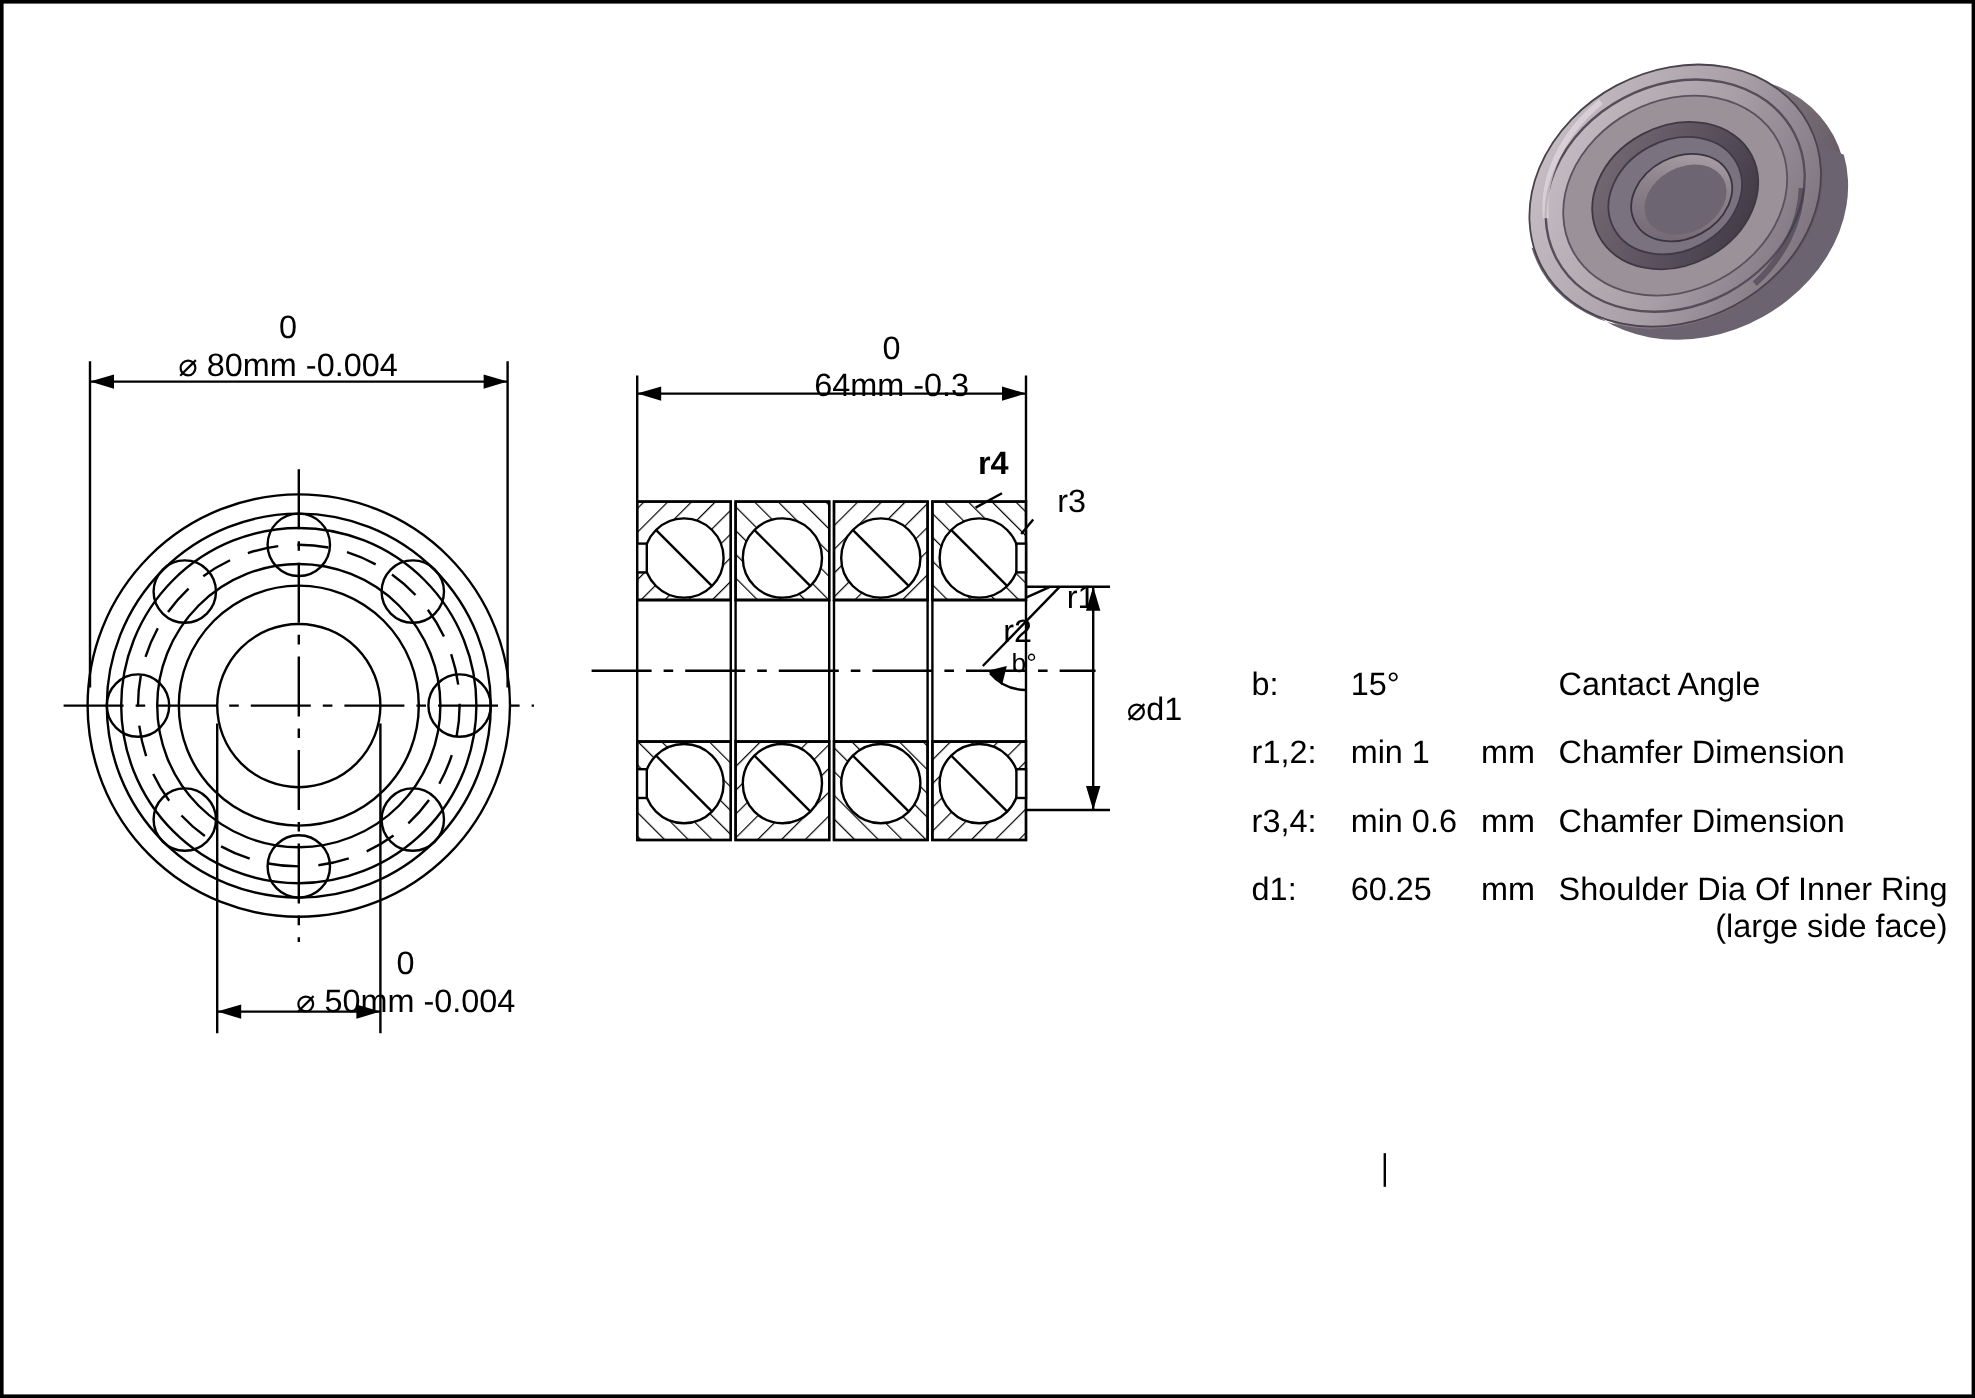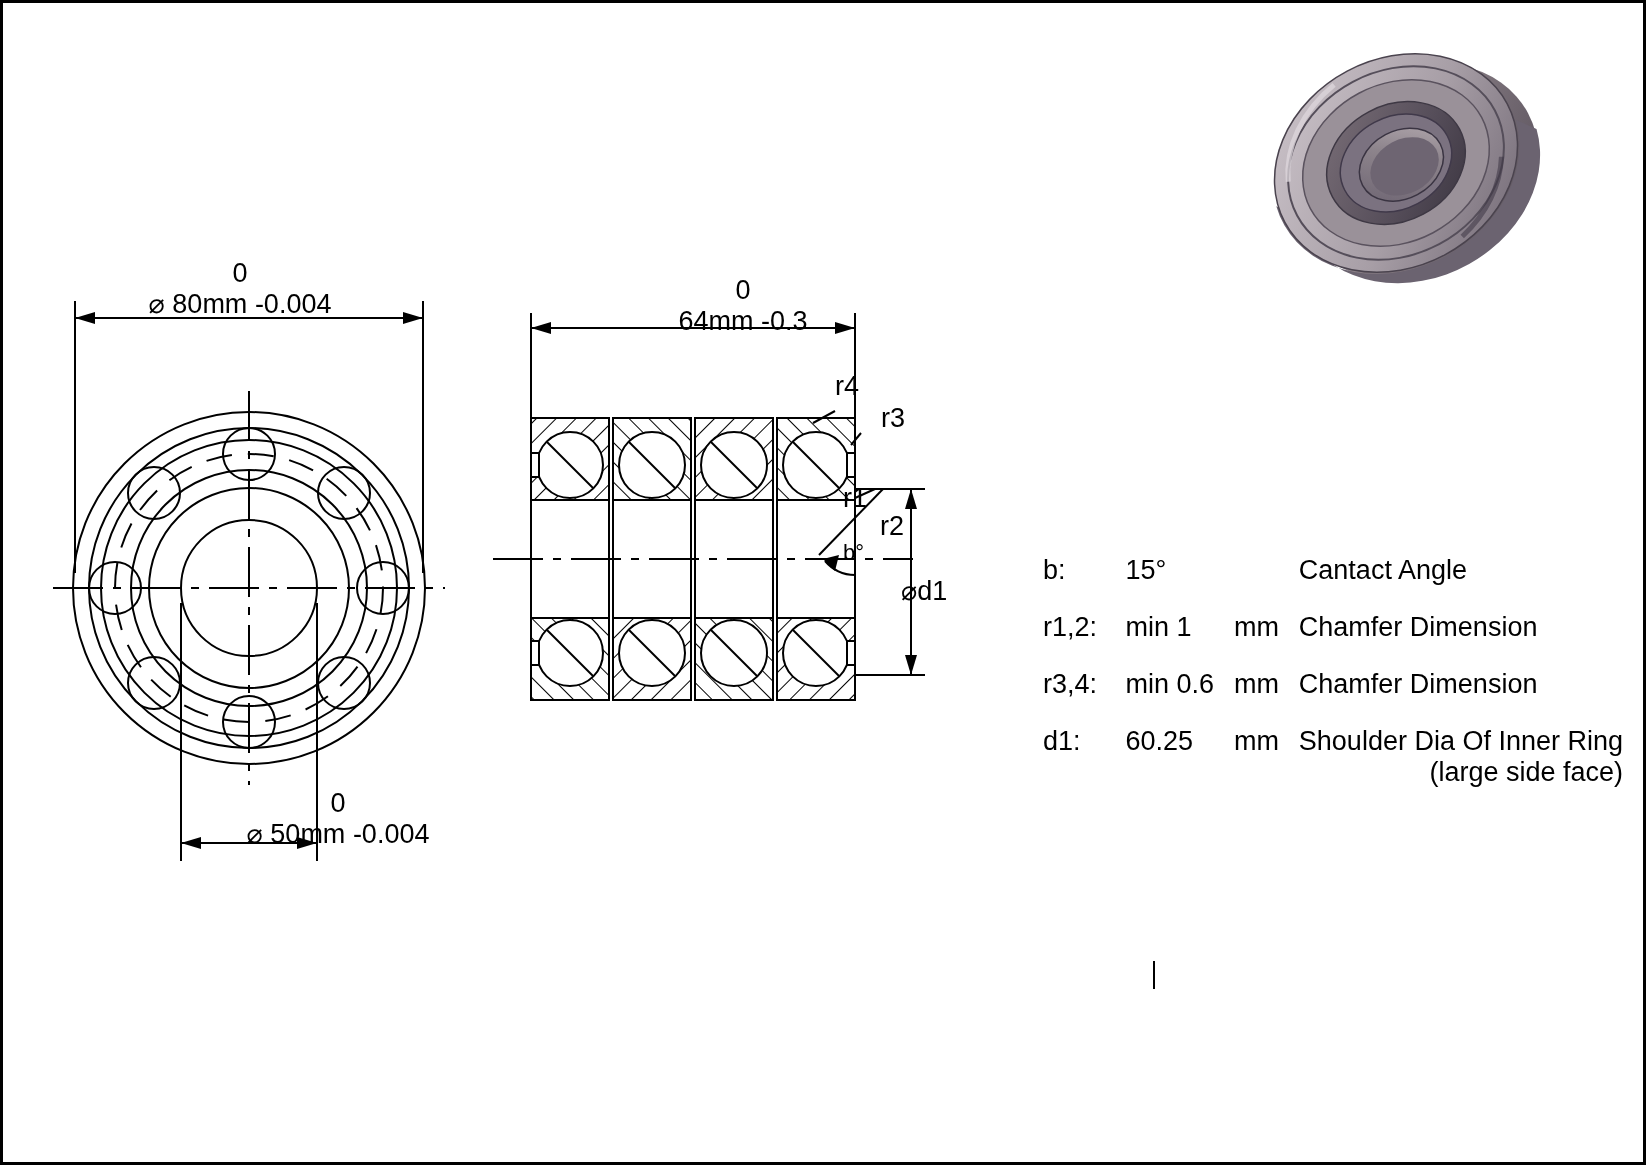--- a/index.html
+++ b/index.html
@@ -347,26 +347,26 @@
       <line x1="372" y1="382" x2="442" y2="382"></line>
     </g>
   </svg>
 
   <div class="dimtext" style="left:600px; top:272px; width:280px;">
     <span class="upper">0</span>
     <span><span>64mm</span>
     <span class="tol">-0.3</span></span>
   </div>
 
-  <div class="lbl" style="left:832px; top:368px;">r4</div>
+  <div class="lbl" style="left:812px; top:368px;font-weight:bold;">r4</div>
   <div class="lbl" style="left:878px; top:400px;">r3</div>
-  <div class="lbl" style="left:840px; top:480px;">r1</div>
-  <div class="lbl" style="left:877px; top:508px;">r2</div>
+  <div class="lbl" style="left:886px; top:480px;">r1</div>
+  <div class="lbl" style="left:833px; top:508px;">r2</div>
   <div class="lbl small" style="left:840px; top:537px;">b°</div>
-  <div class="lbl" style="left:898px; top:572px;">⌀d1</div>
+  <div class="lbl" style="left:936px; top:572px;">⌀d1</div>
 
   <div id="spec">
     <table>
       <tbody>
         <tr>
           <td class="sym">b:</td>
           <td class="val">15°</td>
           <td class="unit"></td>
           <td class="desc">Cantact Angle</td>
         </tr>

